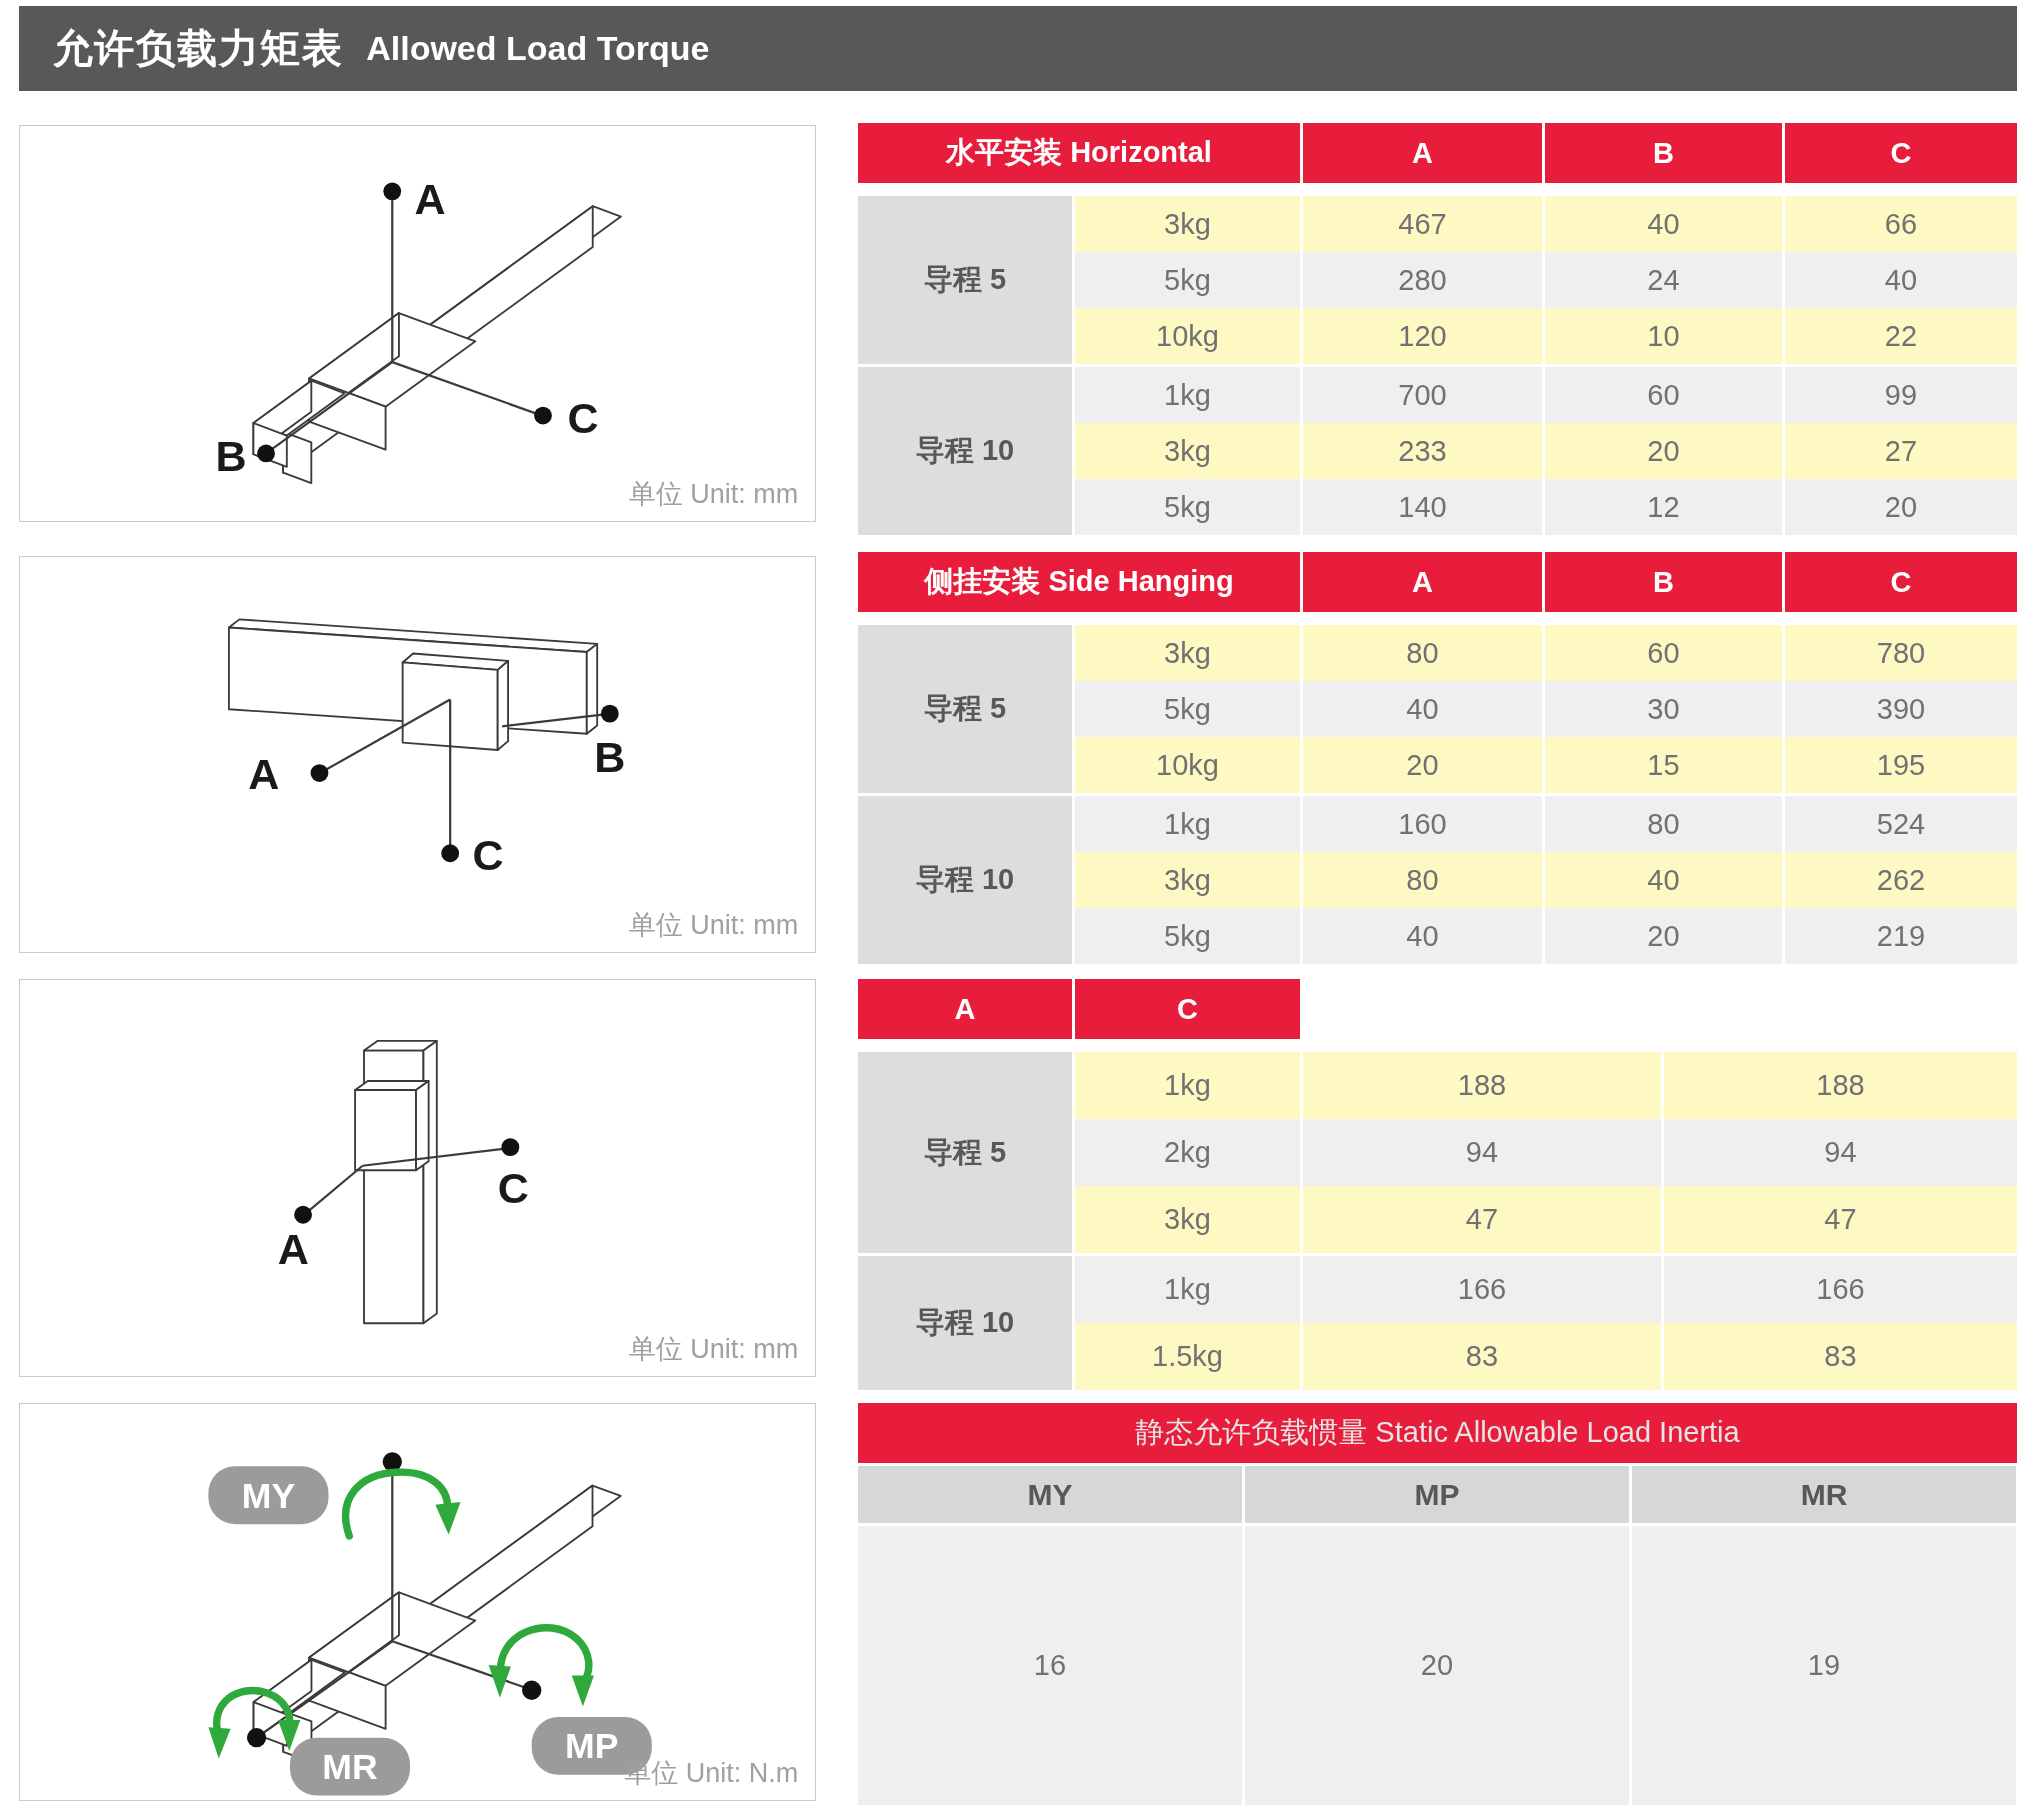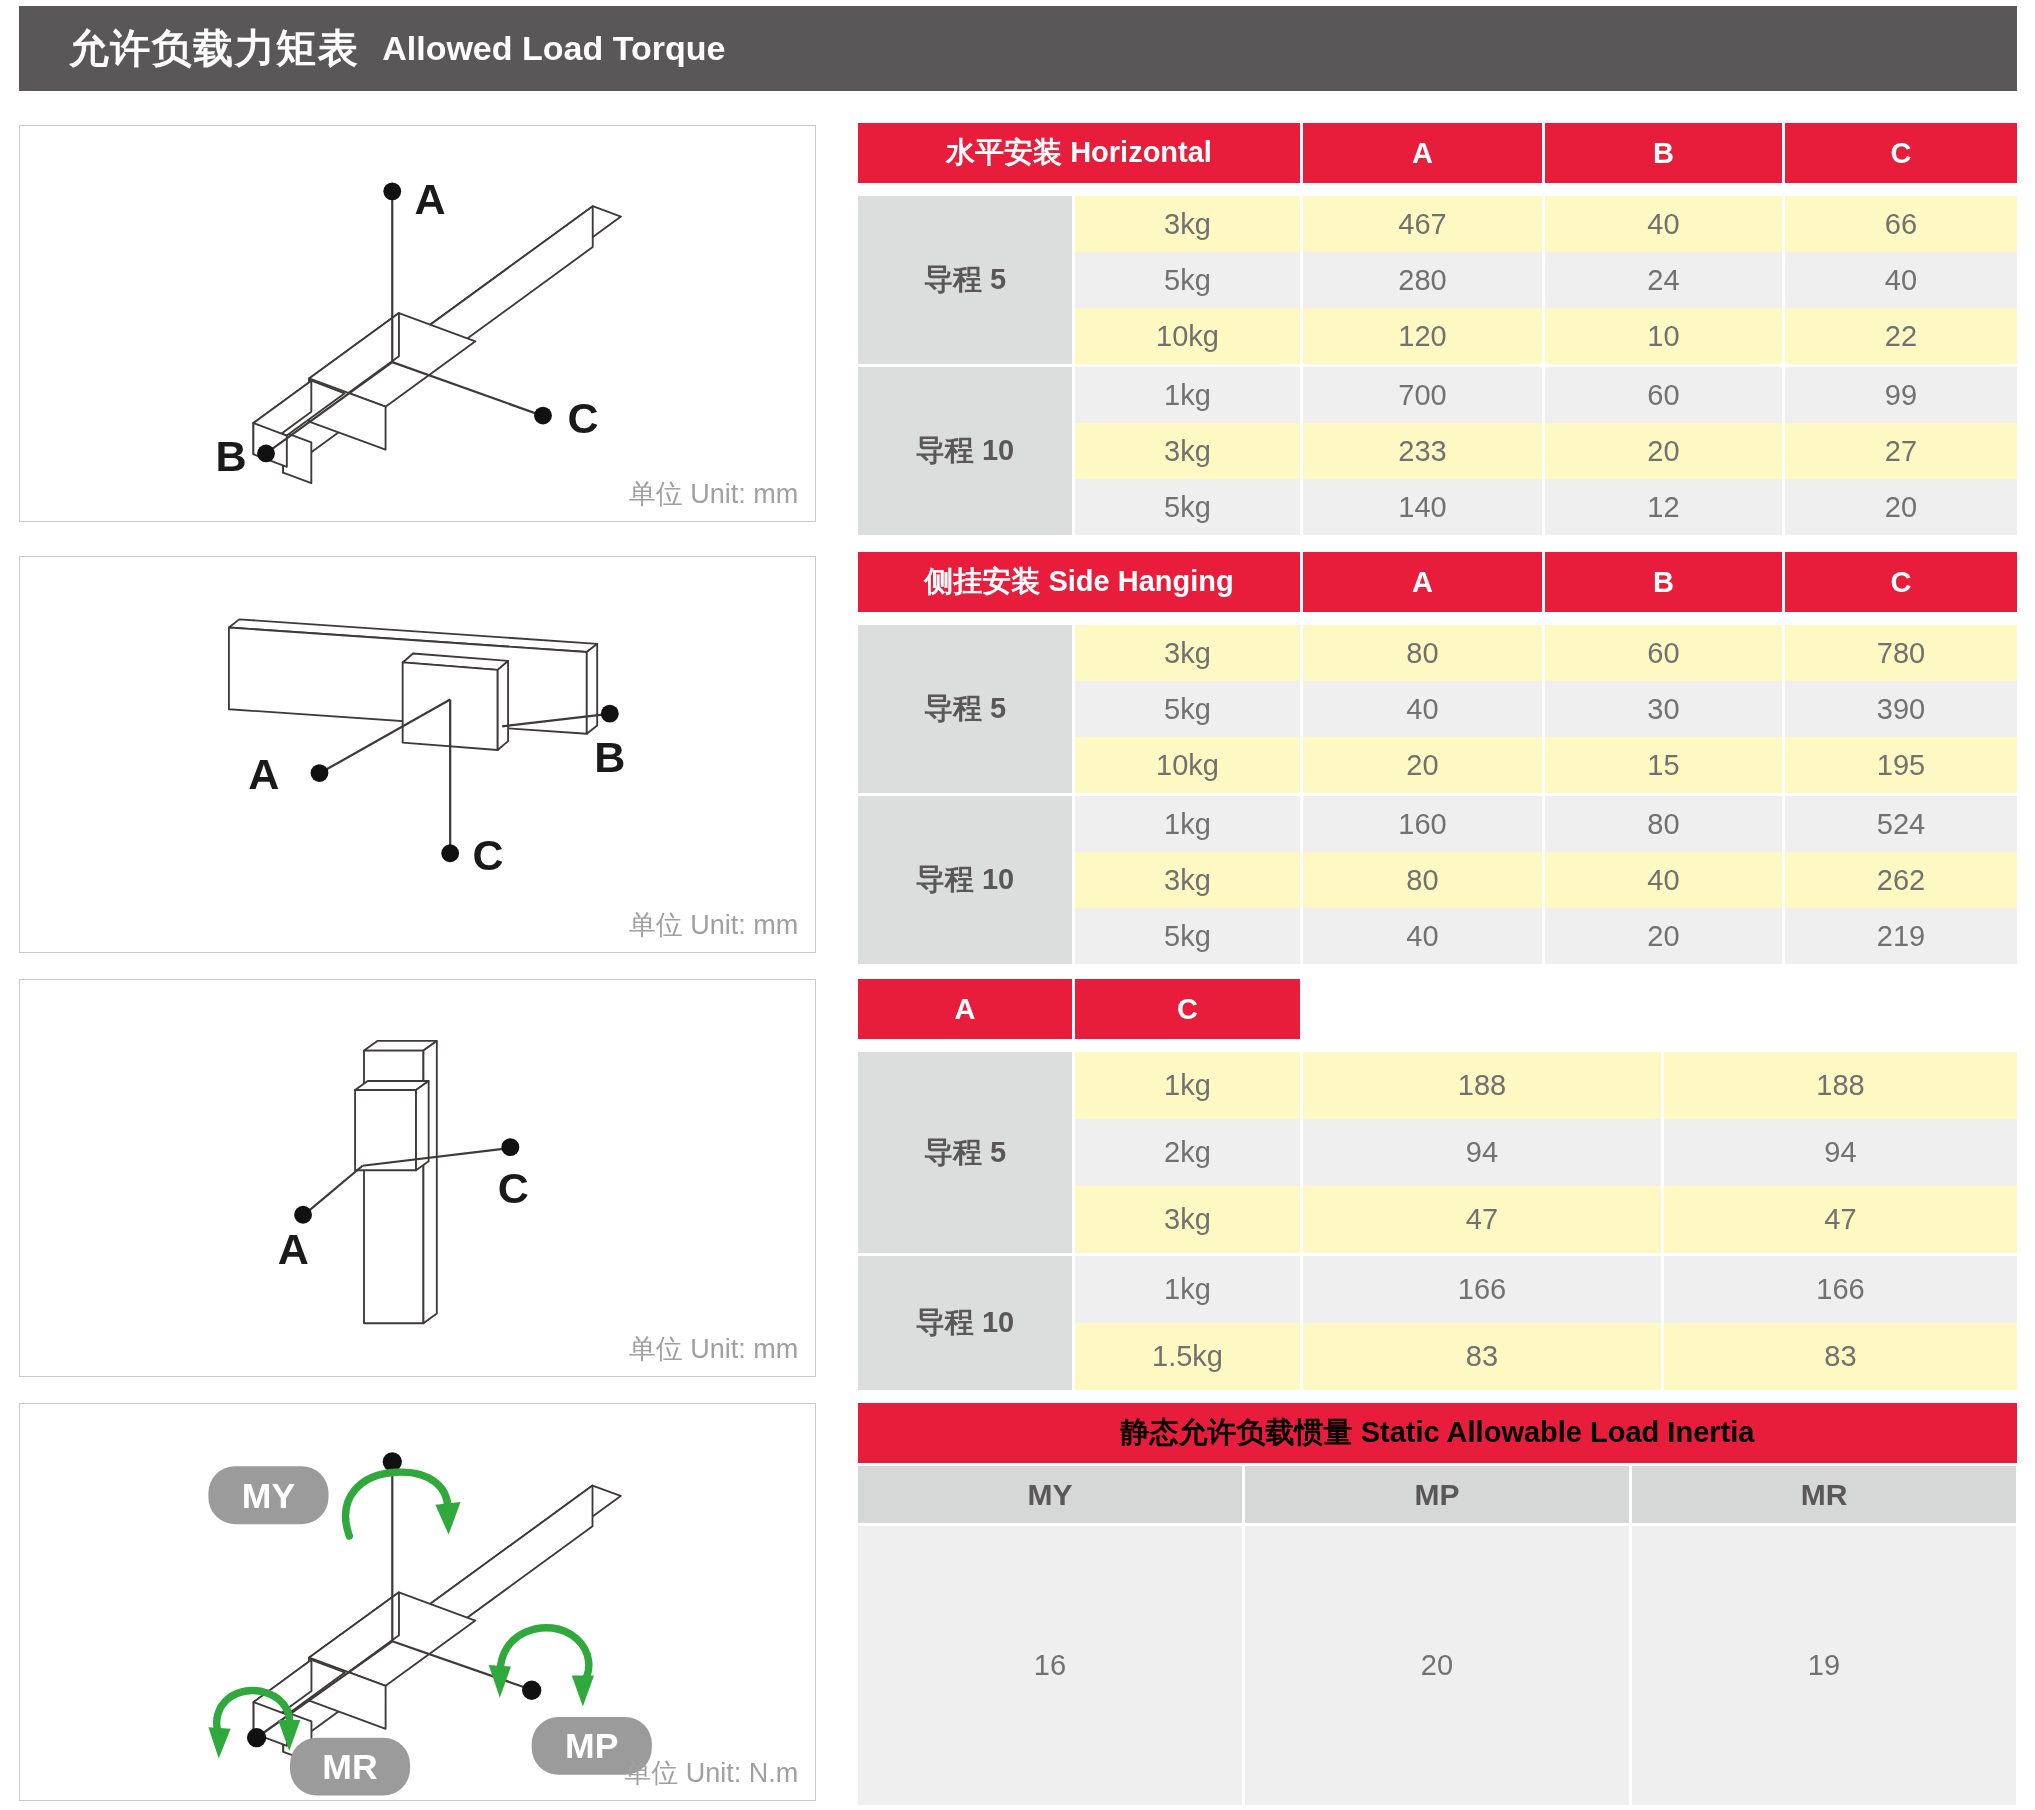--- a/index.html
+++ b/index.html
@@ -5,37 +5,37 @@
   :root{
     --accent_red:#e81d3c; --header_bar:#595757; --green_arrow:#2fa83c;
     --badge_gray:#9b9b9b; --lead_cell_bg:#dcdddd; --alt_row_bg:#efefef;
     --subheader_bg:#d6d7d7; --cell_text:#727171; --dark_text:#595757; --unit_text:#9fa0a0;
   }
   *{box-sizing:border-box;margin:0;padding:0}
   html,body{background:#fff}
   body{width:2035px;height:1811px;position:relative;font-family:"Liberation Sans","DejaVu Sans",sans-serif;overflow:hidden}
 
   .topbar{position:absolute;left:18.7px;top:6px;width:1998px;height:85px;background:var(--header_bar);
-          display:flex;align-items:center;padding-left:50px}
+          display:flex;align-items:center;padding-left:34px}
   .title-cn{color:#fff;font-size:40px;font-weight:bold;letter-spacing:1.5px}
   .title-en{color:#fff;font-size:34px;font-weight:bold;margin-left:23px}
 
   .dbox{position:absolute;left:18.7px;width:797px;background:#fff;border:1.5px solid #c9caca}
   .dbox svg{position:absolute;left:0;top:0;width:100%;height:100%}
   .unit{position:absolute;right:16.4px;bottom:9px;font-size:27px;color:var(--unit_text)}
 
   .tbl{position:absolute;left:858px;width:1159px}
   .thead{display:grid;column-gap:3px;margin-bottom:13px}
   .cols5{grid-template-columns:214px 225px 239px 237px 232px}
   .cols4{grid-template-columns:214px 225px 358px 353px}
   .cols3{grid-template-columns:384px 384px 384px}
   .hcell{height:60px;background:var(--accent_red);color:#fff;font-weight:bold;font-size:29px;
          display:flex;align-items:center;justify-content:center}
   .span2{grid-column:1 / span 2}
-  .thead-full{height:60px;background:var(--accent_red);color:#000000;font-weight:bold;font-size:29px;
+  .thead-full{height:60px;background:var(--accent_red);color:#e5e5e5;font-weight:normal;font-size:29px;
          display:flex;align-items:center;justify-content:center;margin-bottom:3px}
   .tgroup{display:grid;column-gap:3px}
   .tgroup + .tgroup{margin-top:3px}
   .r75{grid-auto-rows:56px} .r90{grid-auto-rows:67px} .r77{grid-auto-rows:57px} .r374{grid-auto-rows:279px}
   .lead{grid-column:1;background:var(--lead_cell_bg);color:var(--dark_text);font-weight:bold;font-size:29px;
         display:flex;align-items:center;justify-content:center}
   .sp3{grid-row:1 / span 3} .sp2{grid-row:1 / span 2}
   .cell{display:flex;align-items:center;justify-content:center;font-size:29px;color:var(--cell_text)}
   .w{background:#fef9c3} .g{background:var(--alt_row_bg)}
   .sub{background:var(--subheader_bg);color:var(--dark_text);font-weight:bold;font-size:30px;

